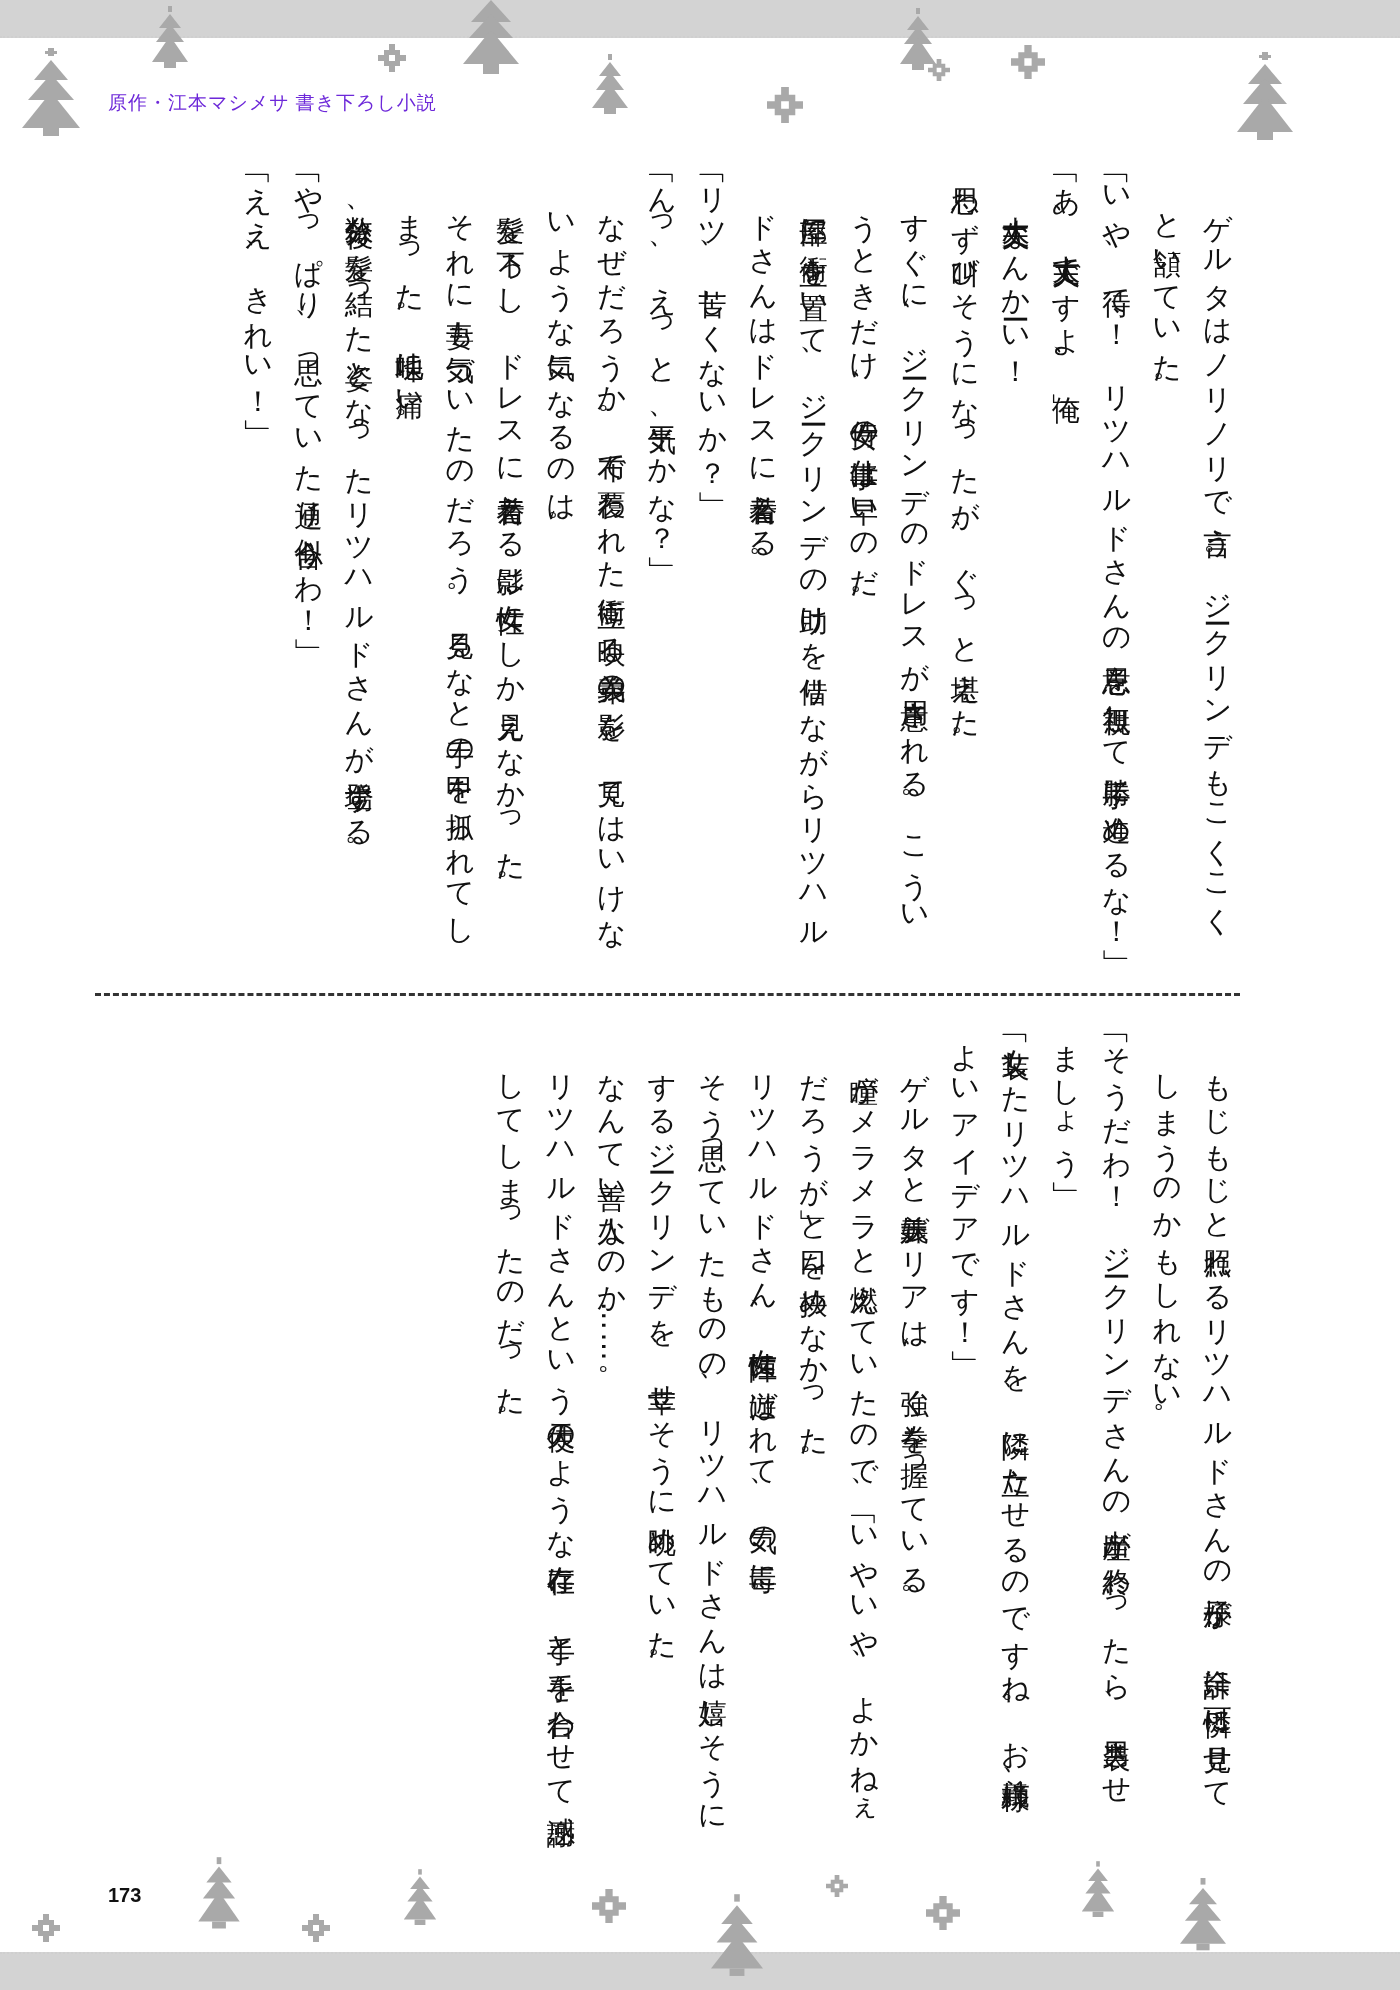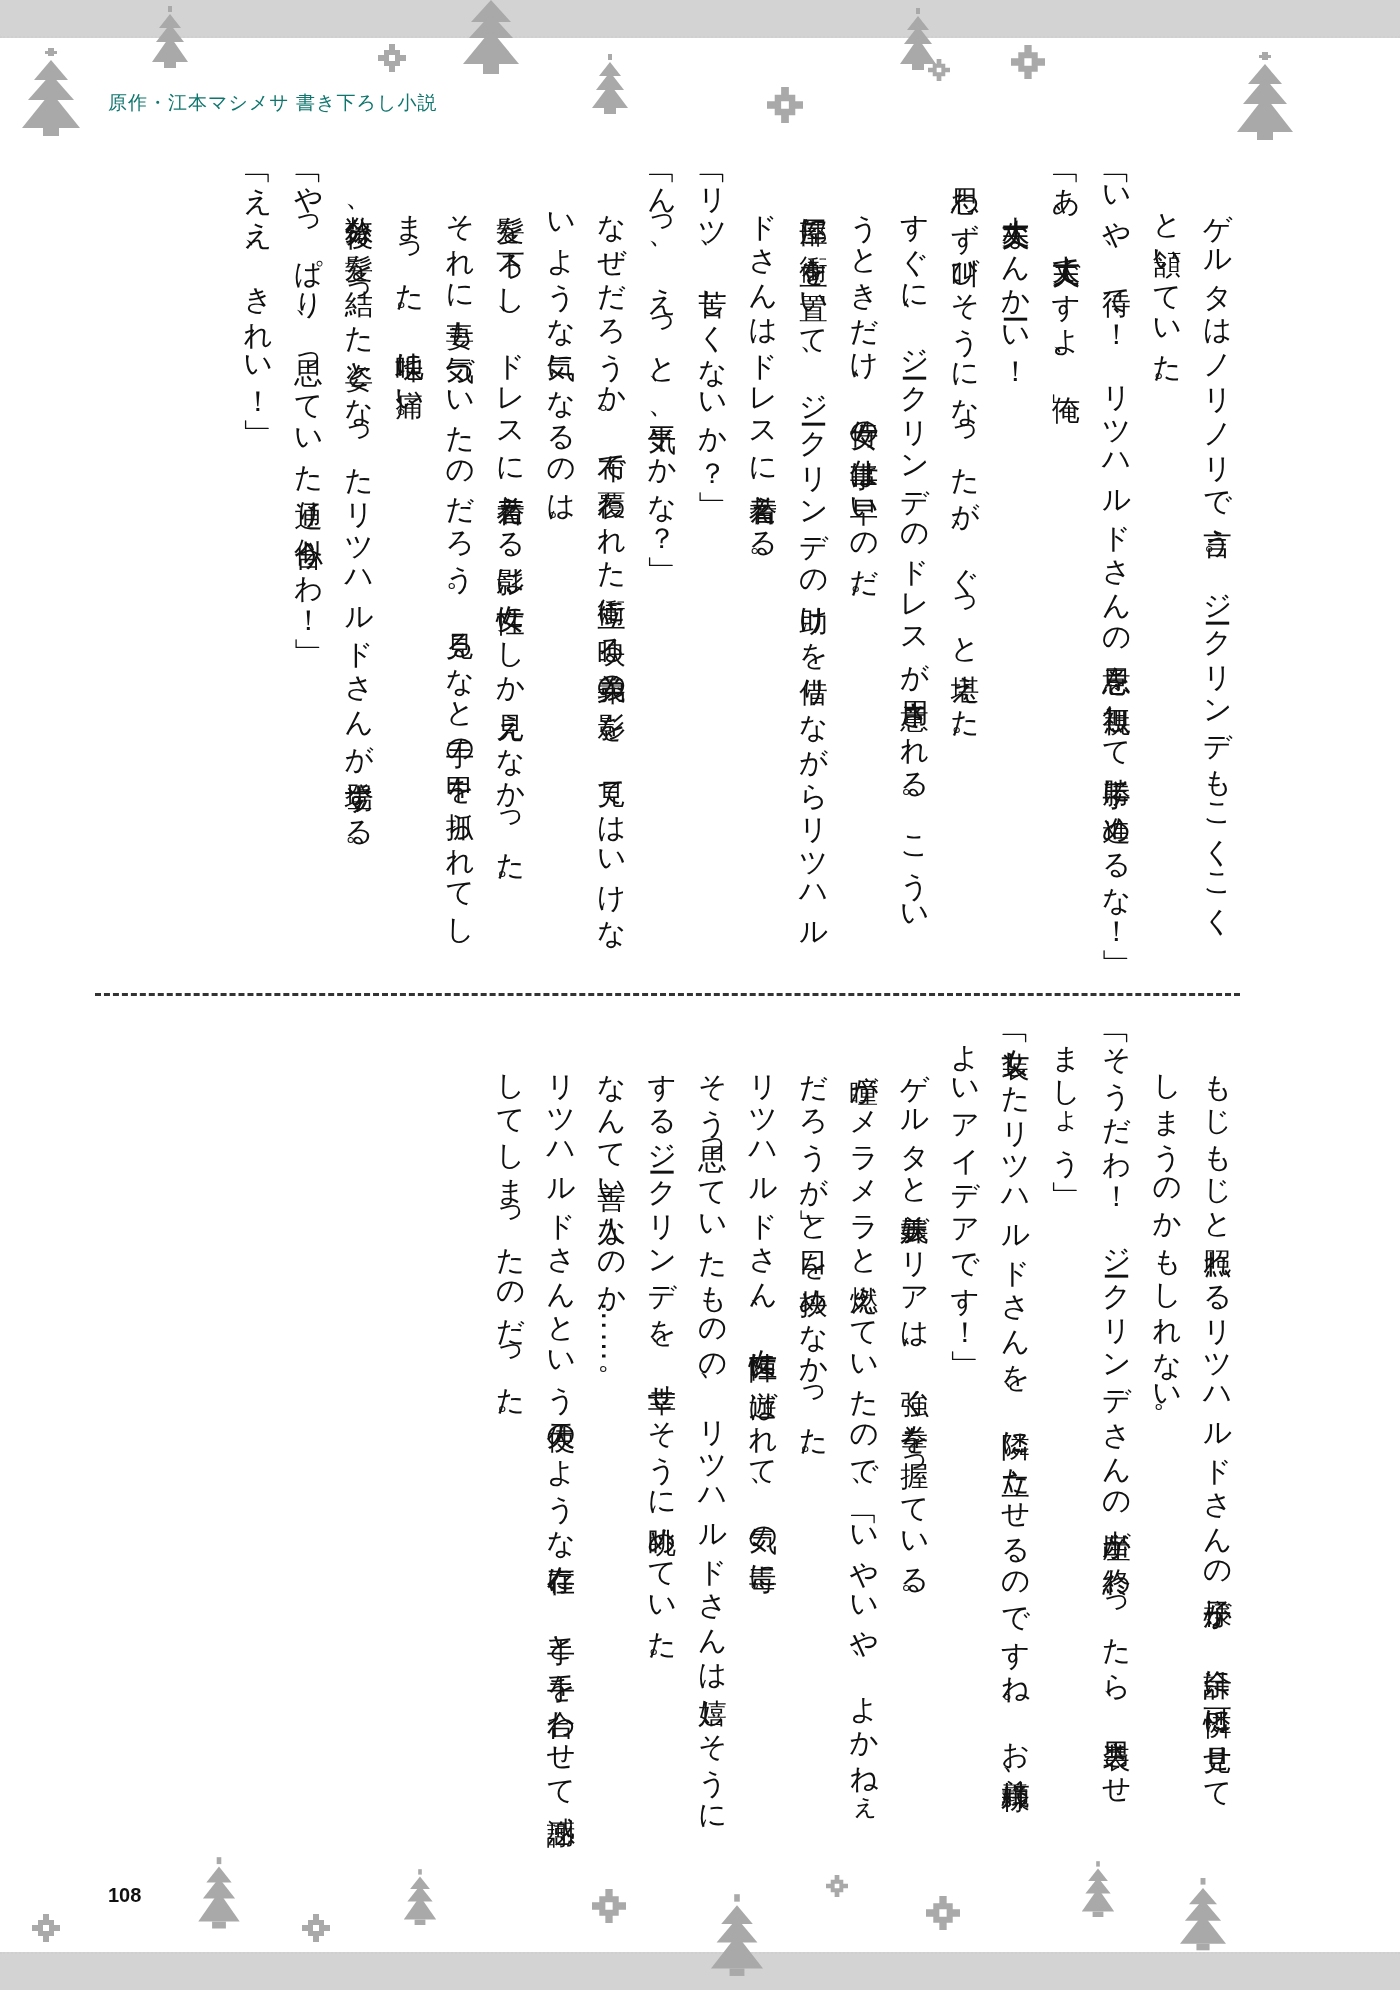--- a/index.html
+++ b/index.html
@@ -13,22 +13,22 @@
     background: #d3d3d3;
     border-bottom: 2px dotted #cfcfcf;
   }
   .band-bottom {
     position: absolute; left: 0; top: 1952px; width: 1400px; height: 38px;
     background: #d3d3d3;
     border-top: 2px dotted #cfcfcf;
   }
   .header-title {
     position: absolute; left: 108px; top: 90px;
-    font-size: 19px; letter-spacing: 1px; color: #0f766e;
-    font-family: Liberation Sans, sans-serif;
+    font-size: 19px; letter-spacing: 1px; color: #6d28d9;
+    font-family: Liberation Serif, serif;
   }
   .page-number {
     position: absolute; left: 108px; top: 1884px;
     font-size: 20px; font-weight: bold; color: #111;
     font-family: "Liberation Sans", sans-serif;
   }
   .section {
     position: absolute;
     writing-mode: vertical-rl;
     font-size: 28.5px;
@@ -250,13 +250,13 @@
   <p class="para">「そうだわ！　ジークリンデさんの出産が終わったら、男装させましょう」</p>
   <p class="para">「女装したリツハルドさんを、隣に立たせるのですね。お義姉様、よいアイデアです！」</p>
   <p class="para indent">ゲルタと義妹デリアは、強く拳を握っている。</p>
   <p class="para indent">瞳がメラメラと燃えていたので、「いやいや、よかねぇだろうが」と口を挟めなかった。</p>
   <p class="para indent">リツハルドさん、女性陣に遊ばれて、気の毒に。</p>
   <p class="para indent">そう思っていたものの、リツハルドさんは嬉しそうにするジークリンデを、幸せそうに眺めていた。</p>
   <p class="para indent">なんて善い人なのか……。</p>
   <p class="para indent">リツハルドさんという天使のような存在に、手と手を合わせて感謝してしまったのだった。</p>
 </div>
 
-<div class="page-number">108</div>
+<div class="page-number">173</div>
 
 </body></html>

